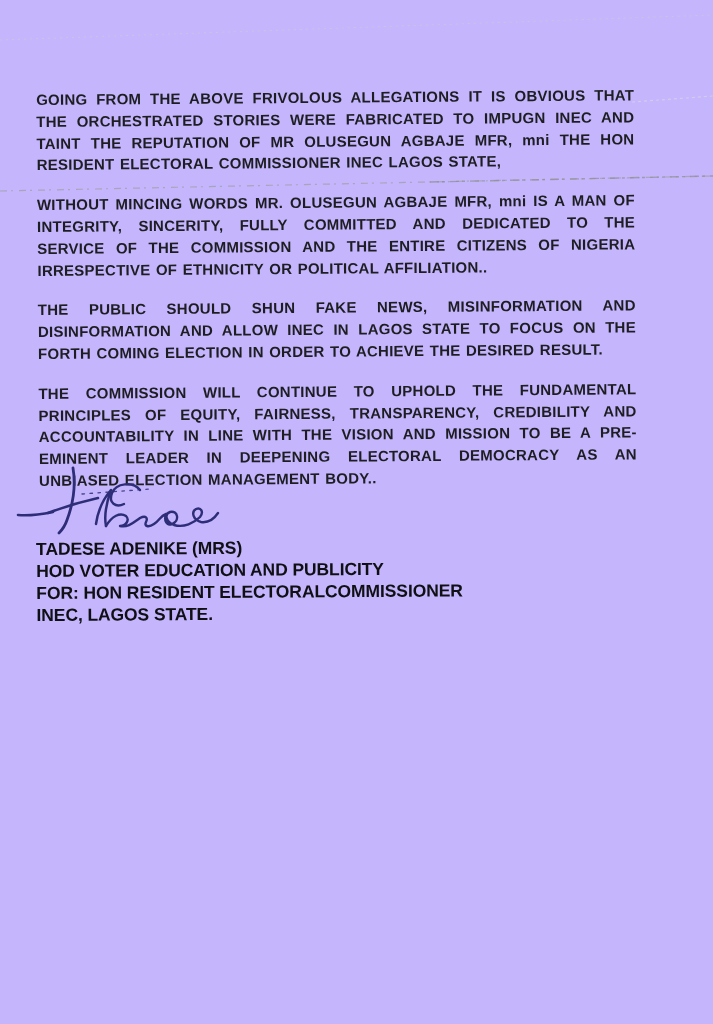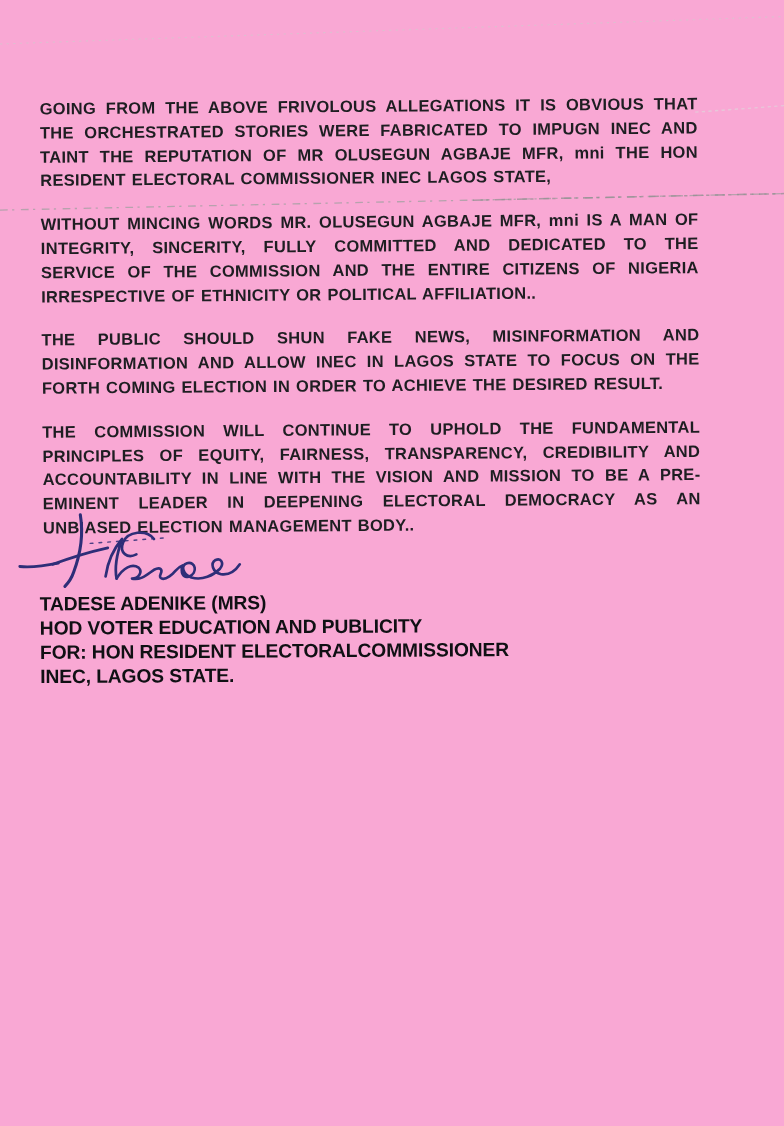--- a/index.html
+++ b/index.html
@@ -64,21 +64,21 @@
     line-height: 22px;
     letter-spacing: -0.1px;
   }
   .sig-line {
     white-space: nowrap;
   }
 </style>
 </head>
 <body>
 
-<div class="page" style="background: #f9a8d4;">
+<div class="page" style="background: #c4b5fd;">
 
   <svg class="artifacts" viewBox="0 0 713 1024">
     <path d="M0 40 L713 15" stroke="#cdcdcd" stroke-width="1" fill="none" stroke-dasharray="2 4" opacity="0.6"></path>
     <path d="M632 102 L713 96" stroke="#dcdcdc" stroke-width="1.2" fill="none" stroke-dasharray="3 3" opacity="0.6"></path>
     <path d="M0 191 L713 176" stroke="#a0a0a0" stroke-width="1.2" fill="none" stroke-dasharray="7 4 2 6" opacity="0.75"></path>
     <path d="M430 182 L713 176" stroke="#8e8e8e" stroke-width="1.4" fill="none" stroke-dasharray="9 3 3 5" opacity="0.7"></path>
   </svg>
 
   <div class="letter-body" style="color: rgb(30, 30, 34);">
       <div class="para">

